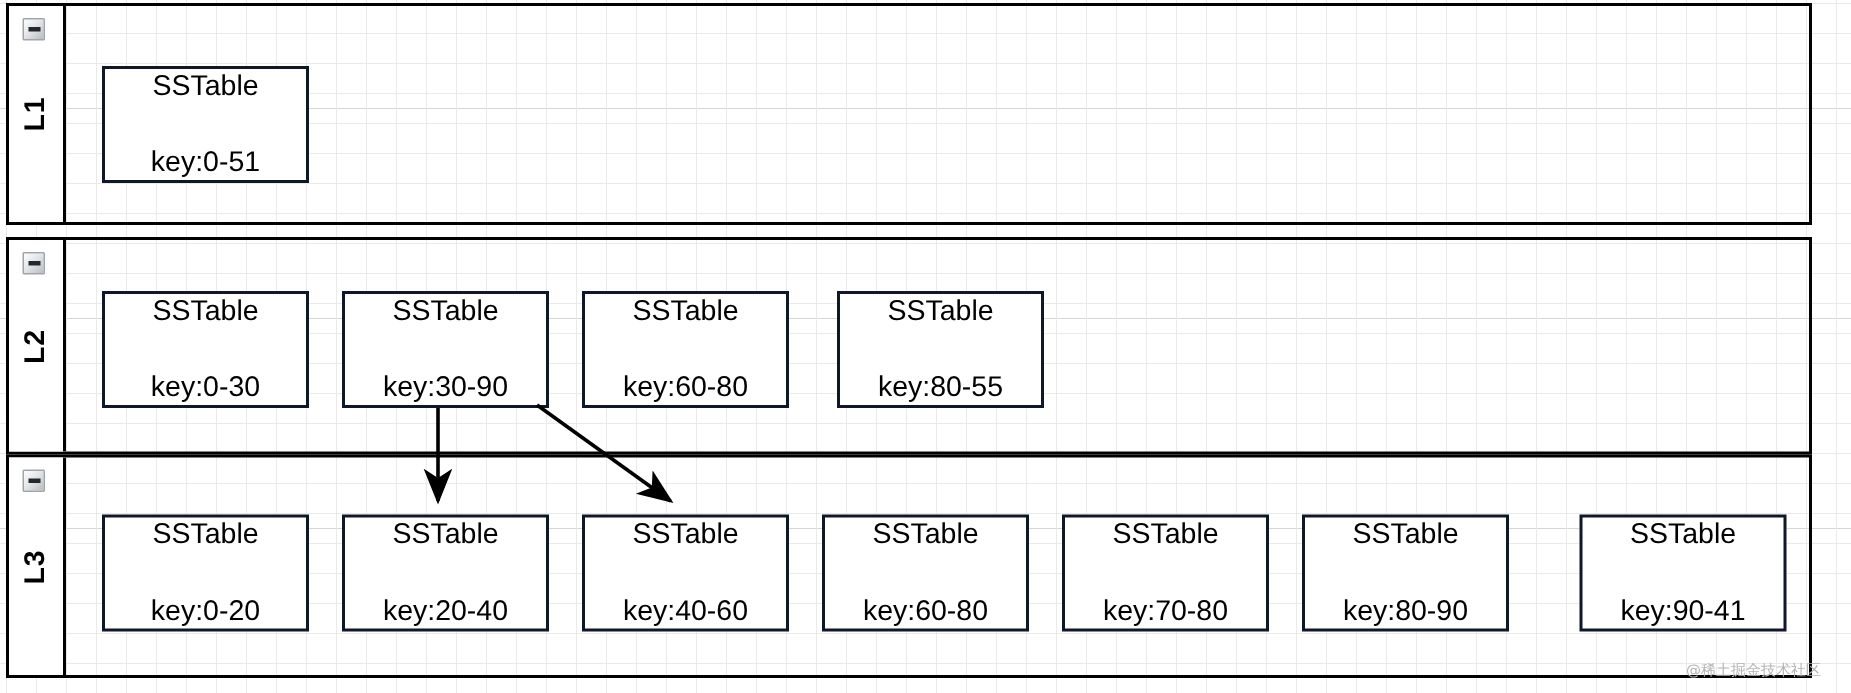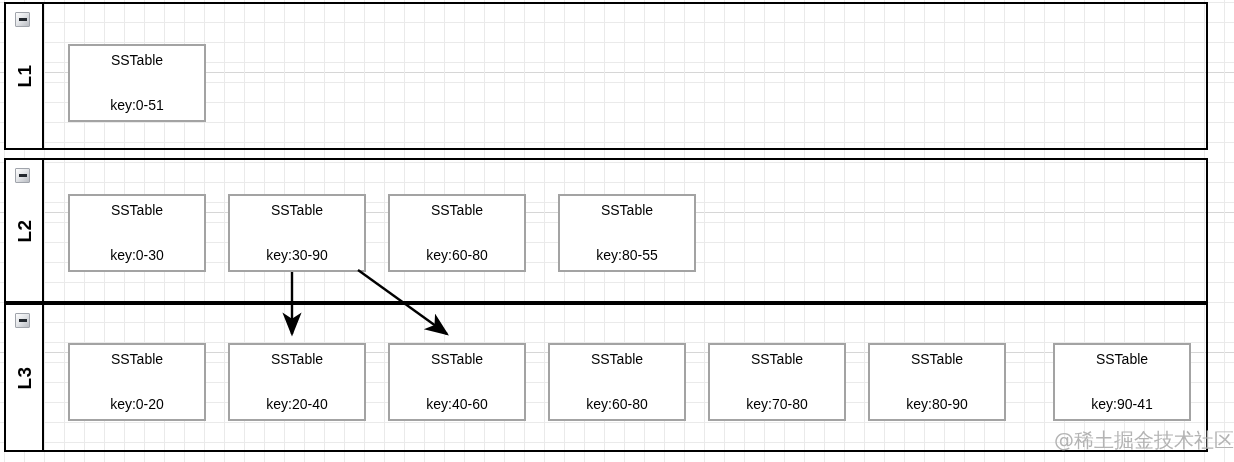--- a/index.html
+++ b/index.html
@@ -94,47 +94,47 @@
     position: absolute;
     left: 38px;
     right: 0;
     top: 0;
     bottom: 0;
   }
 
   .sstable {
     position: absolute;
     box-sizing: border-box;
-    border: 2px solid #a3a3a3;
+    border: 2px solid #0f172a;
     background: #ffffff;
     display: flex;
     flex-direction: column;
     align-items: center;
     justify-content: center;
-    font-size: 14px;
+    font-size: 19px;
     line-height: 1.22;
     color: #000000;
     z-index: 3;
     gap: 28px;
   }
   .sstable .ln { display: block; white-space: nowrap; }
 
   #arrows {
     position: absolute;
     left: 0; top: 0;
     width: 1234px; height: 462px;
     z-index: 5;
     pointer-events: none;
   }
 
   .watermark {
     position: absolute;
-    right: 0;
+    right: 20px;
     bottom: 8px;
-    font-size: 20px;
+    font-size: 10px;
     color: #b4b4b4;
     white-space: nowrap;
     z-index: 6;
     font-family: "DejaVu Sans", sans-serif;
   }
 </style>
 </head>
 <body>
 
 <div id="canvas">

